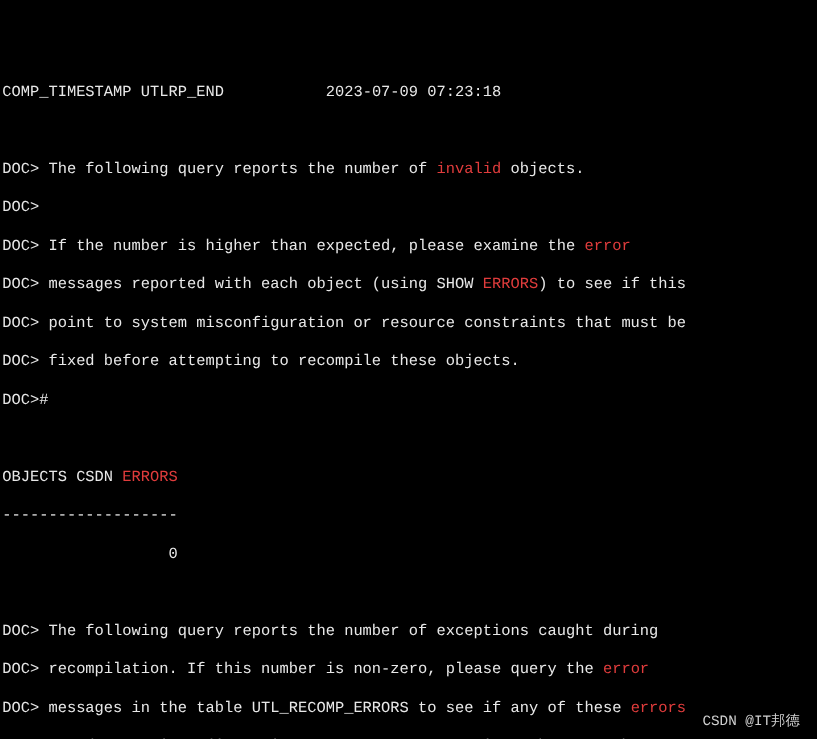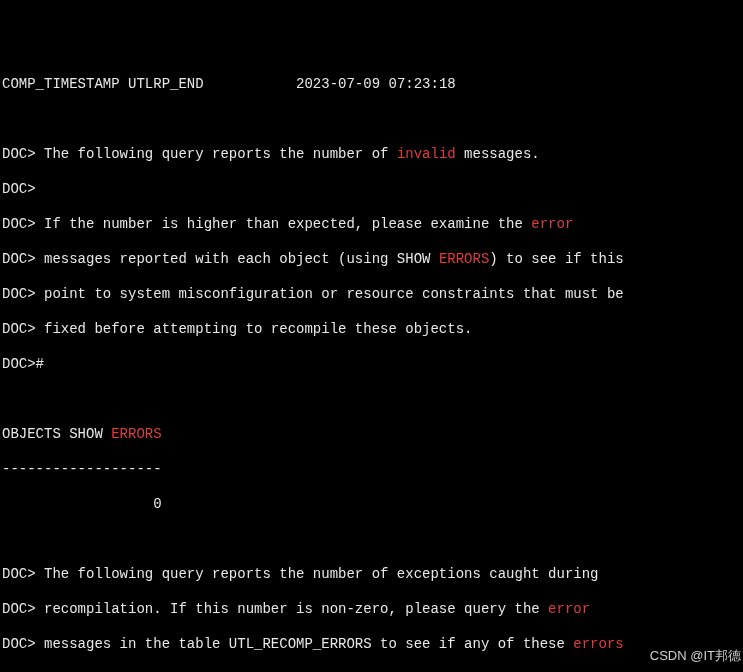--- a/index.html
+++ b/index.html
@@ -14,42 +14,42 @@
       padding: 6px 2px;
       position: relative;
       overflow: hidden;
       white-space: pre;
     }
     .line { display: block; }
     .red { color: #e03c3c; margin-top: 40px; }
     .watermark {
       position: absolute;
       bottom: 8px;
-      right: 2px;
+      right: 16px;
       color: #cfcfcf;
-      font-family: Liberation Sans, sans-serif;
+      font-family: Liberation Mono, monospace;
       font-size: 13px;
     }
   </style>
 </head>
 <body>
 
 
 
 <div class="line"><span>COMP_TIMESTAMP UTLRP_END</span><span>           </span><span>2023-07-09 07:23:18</span></div>
 <div class="line"> </div>
-<div class="line"><span>DOC&gt; The following query reports the number of </span><span class="red">invalid</span><span> messages.</span></div>
+<div class="line"><span>DOC&gt; The following query reports the number of </span><span class="red">invalid</span><span> objects.</span></div>
 <div class="line"><span>DOC&gt;</span></div>
 <div class="line"><span>DOC&gt; If the number is higher than expected, please examine the </span><span class="red">error</span></div>
 <div class="line"><span>DOC&gt; messages reported with each object (using SHOW </span><span class="red">ERRORS</span><span>) to see if this</span></div>
 <div class="line"><span>DOC&gt; point to system misconfiguration or resource constraints that must be</span></div>
 <div class="line"><span>DOC&gt; fixed before attempting to recompile these objects.</span></div>
 <div class="line"><span>DOC&gt;#</span></div>
 <div class="line"> </div>
-<div class="line"><span>OBJECTS SHOW </span><span class="red">ERRORS</span></div>
+<div class="line"><span>OBJECTS CSDN </span><span class="red">ERRORS</span></div>
 <div class="line"><span>-------------------</span></div>
 <div class="line"><span>                  0</span></div>
 <div class="line"> </div>
 <div class="line"><span>DOC&gt; The following query reports the number of exceptions caught during</span></div>
 <div class="line"><span>DOC&gt; recompilation. If this number is non-zero, please query the </span><span class="red">error</span></div>
 <div class="line"><span>DOC&gt; messages in the table UTL_RECOMP_ERRORS to see if any of these </span><span class="red">errors</span></div>
 <div class="line"><span>DOC&gt; are due to misconfiguration or resource constraints that must be</span></div>
 
 
 

